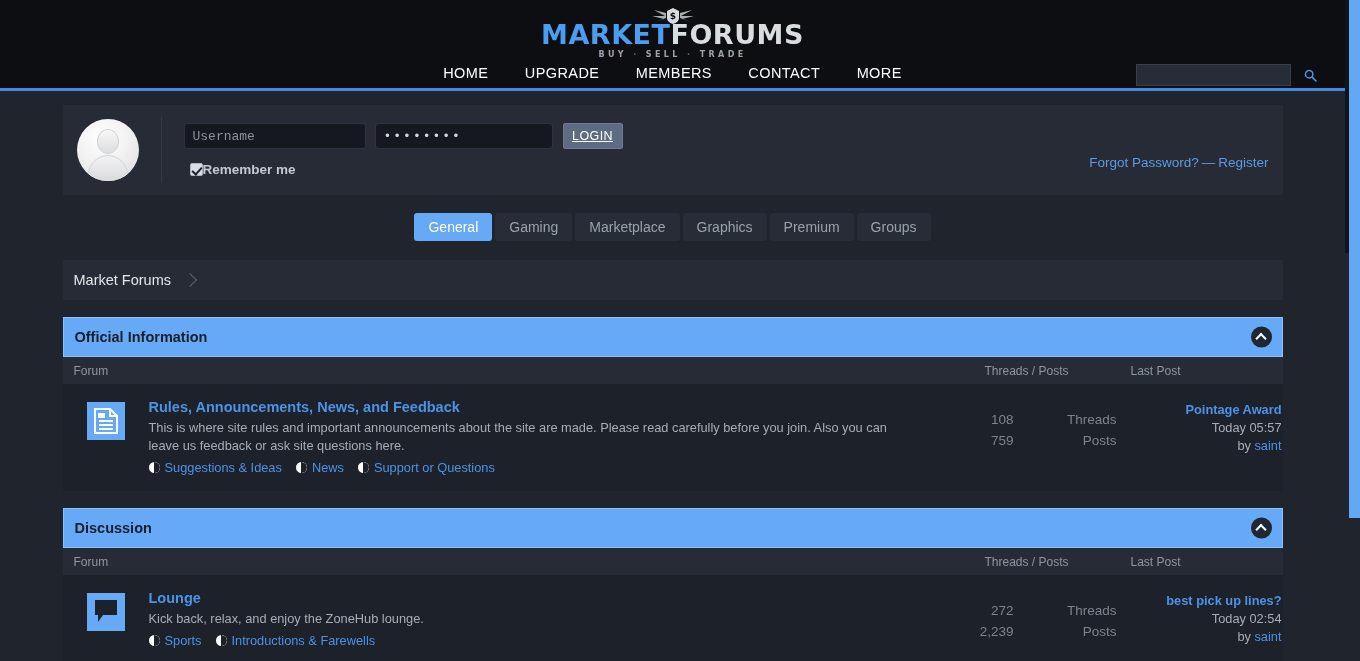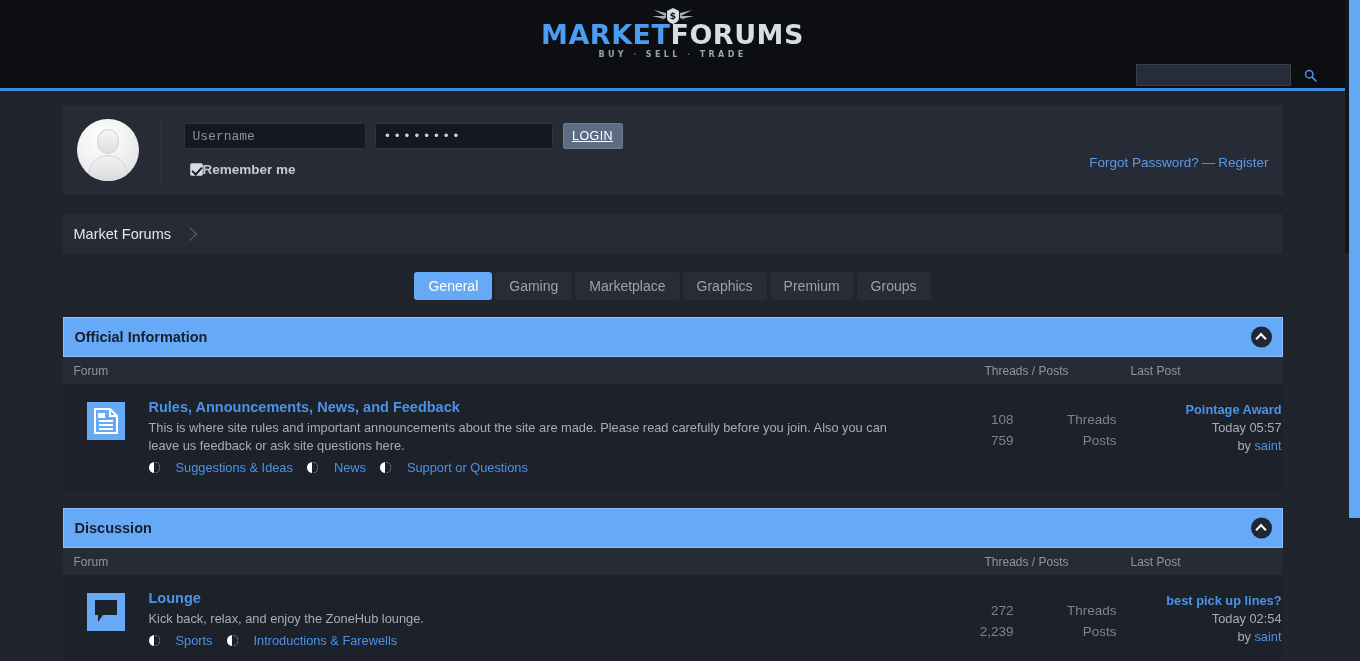--- a/index.html
+++ b/index.html
@@ -383,21 +383,21 @@
     margin-top: 3px;
   }
   .fr-subforums {
     margin-top: 5px;
     display: flex;
     align-items: center;
     flex-wrap: wrap;
     gap: 4px 14px;
     font-size: 12.8px;
   }
-  .subforum { display: inline-flex; align-items: center; gap: 11px; }
+  .subforum { display: inline-flex; align-items: center; }
   .sf-icon {
     width: 11px; height: 11px;
     border-radius: 50%;
     background: #ffffff;
     margin-right: 5px;
     position: relative;
     overflow: hidden;
     flex: 0 0 auto;
   }
   .sf-icon:after {
@@ -462,20 +462,27 @@
       <div class="wordmark"><span class="wm-a">MARKET</span><span class="wm-b">FORUMS</span></div>
       <div class="tagline">
         <span>BUY</span>
         <span class="dot">·</span>
         <span>SELL</span>
         <span class="dot">·</span>
         <span>TRADE</span>
       </div>
     </div>
 
+    <nav id="main-nav">
+      <a href="#">HOME</a>
+      <a href="#">UPGRADE</a>
+      <a href="#">MEMBERS</a>
+      <a href="#">CONTACT</a>
+      <a href="#">MORE</a>
+    </nav>
 
     <div id="header-search">
       <input type="text" id="search-input" placeholder="" style="">
       <span class="search-btn">
         <svg width="13" height="13" viewBox="0 0 13 13">
           <circle cx="5.2" cy="5.2" r="3.7" fill="none" stroke="#4a93e8" stroke-width="1.5"></circle>
           <line x1="8.1" y1="8.1" x2="12" y2="12" stroke="#4a93e8" stroke-width="1.6" stroke-linecap="round"></line>
         </svg>
       </span>
     </div>
@@ -499,32 +506,32 @@
           <div id="remember-row">
             <span id="remember-checkbox"></span>
             <span id="remember-label">Remember me</span>
           </div>
         </div>
         <div id="login-links">
           <a href="#">Forgot Password?</a><span class="dash">—</span><a href="#">Register</a>
         </div>
       </div>
 
-      <div id="breadcrumb">
-        <a href="#" class="crumb">Market Forums</a>
-        <span class="chevron"></span>
-      </div>
-
       <div id="forum-tabs">
         <div class="tab active">General</div>
         <div class="tab">Gaming</div>
         <div class="tab">Marketplace</div>
         <div class="tab">Graphics</div>
         <div class="tab">Premium</div>
         <div class="tab">Groups</div>
+      </div>
+
+      <div id="breadcrumb">
+        <a href="#" class="crumb">Market Forums</a>
+        <span class="chevron"></span>
       </div>
 
       <div class="category">
         <div class="cat-header">
           <span class="cat-title">Official Information</span>
           <span class="cat-collapse">
               <span class="chev"></span>
             </span>
         </div>
         <div class="cat-colhead">

